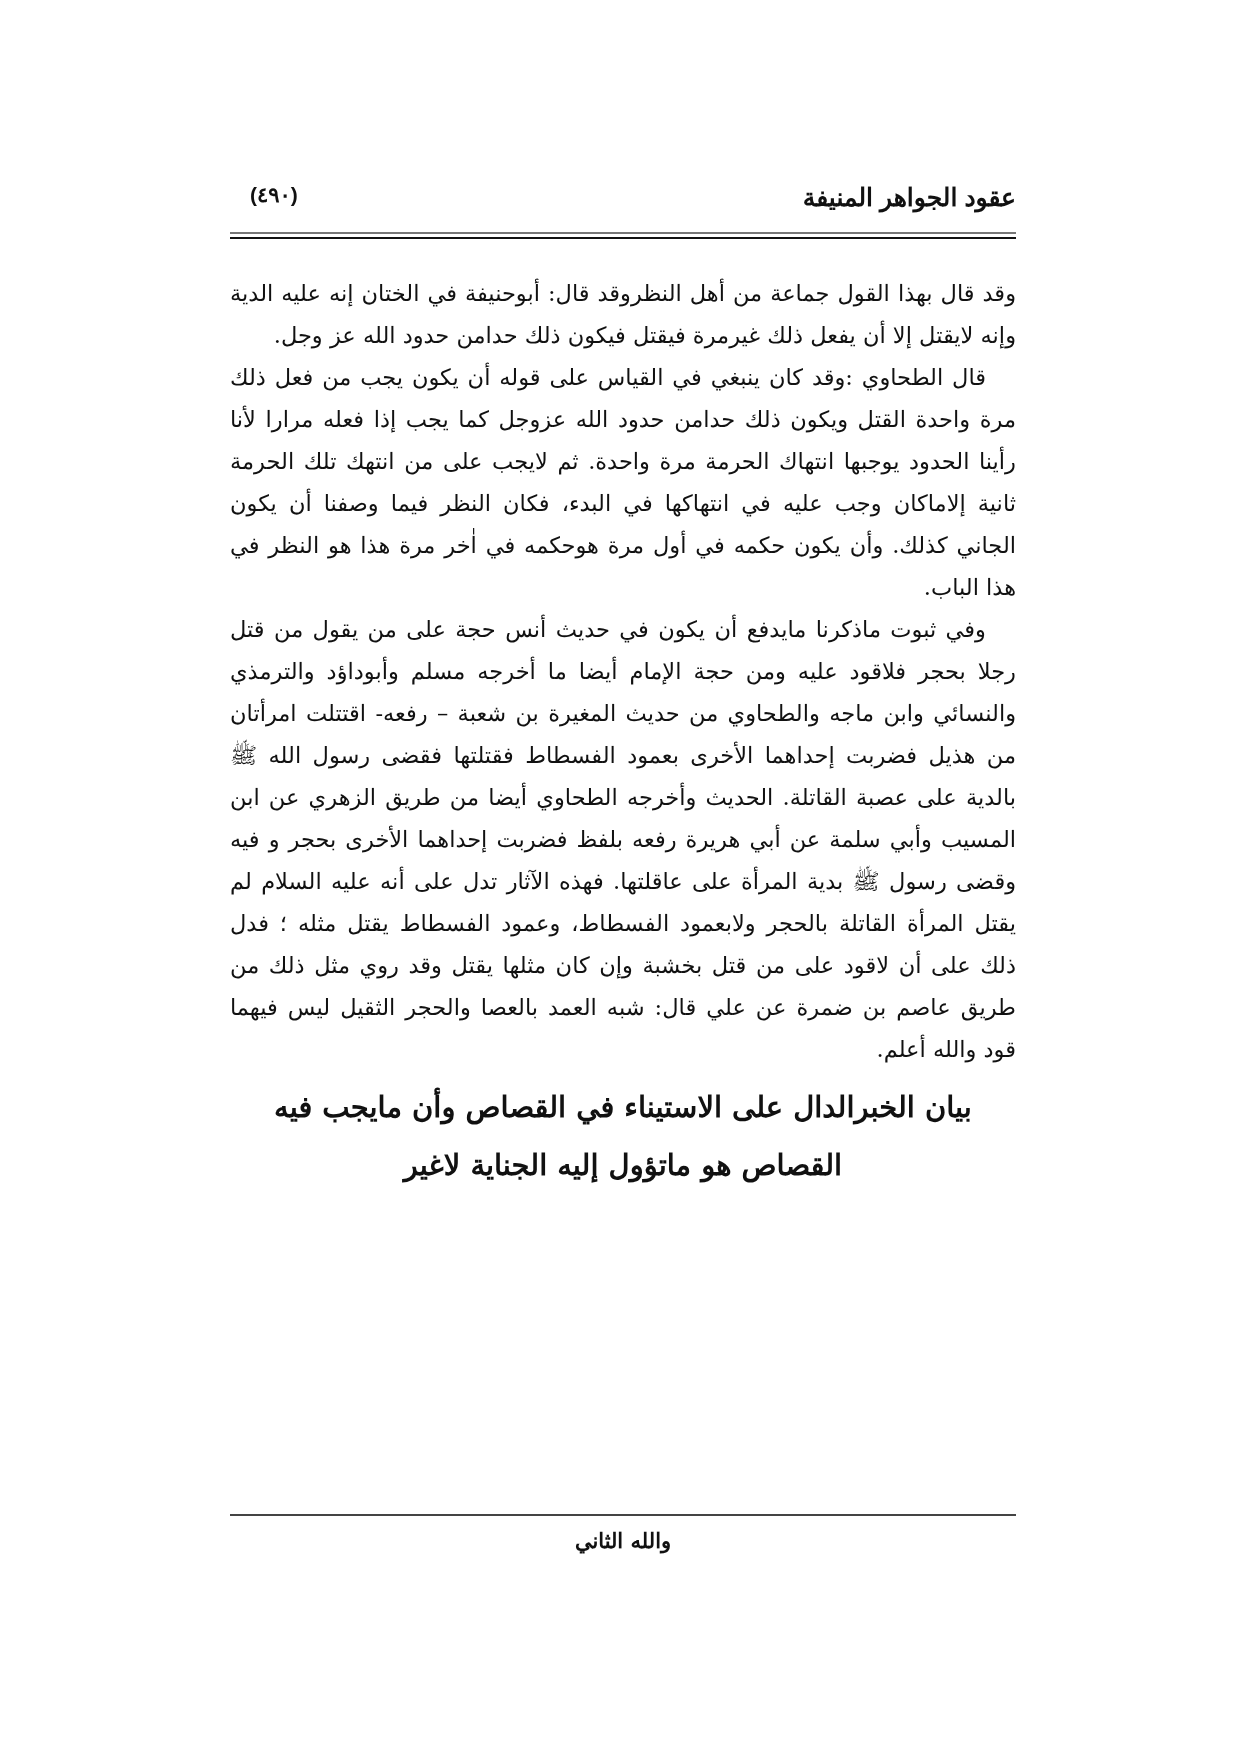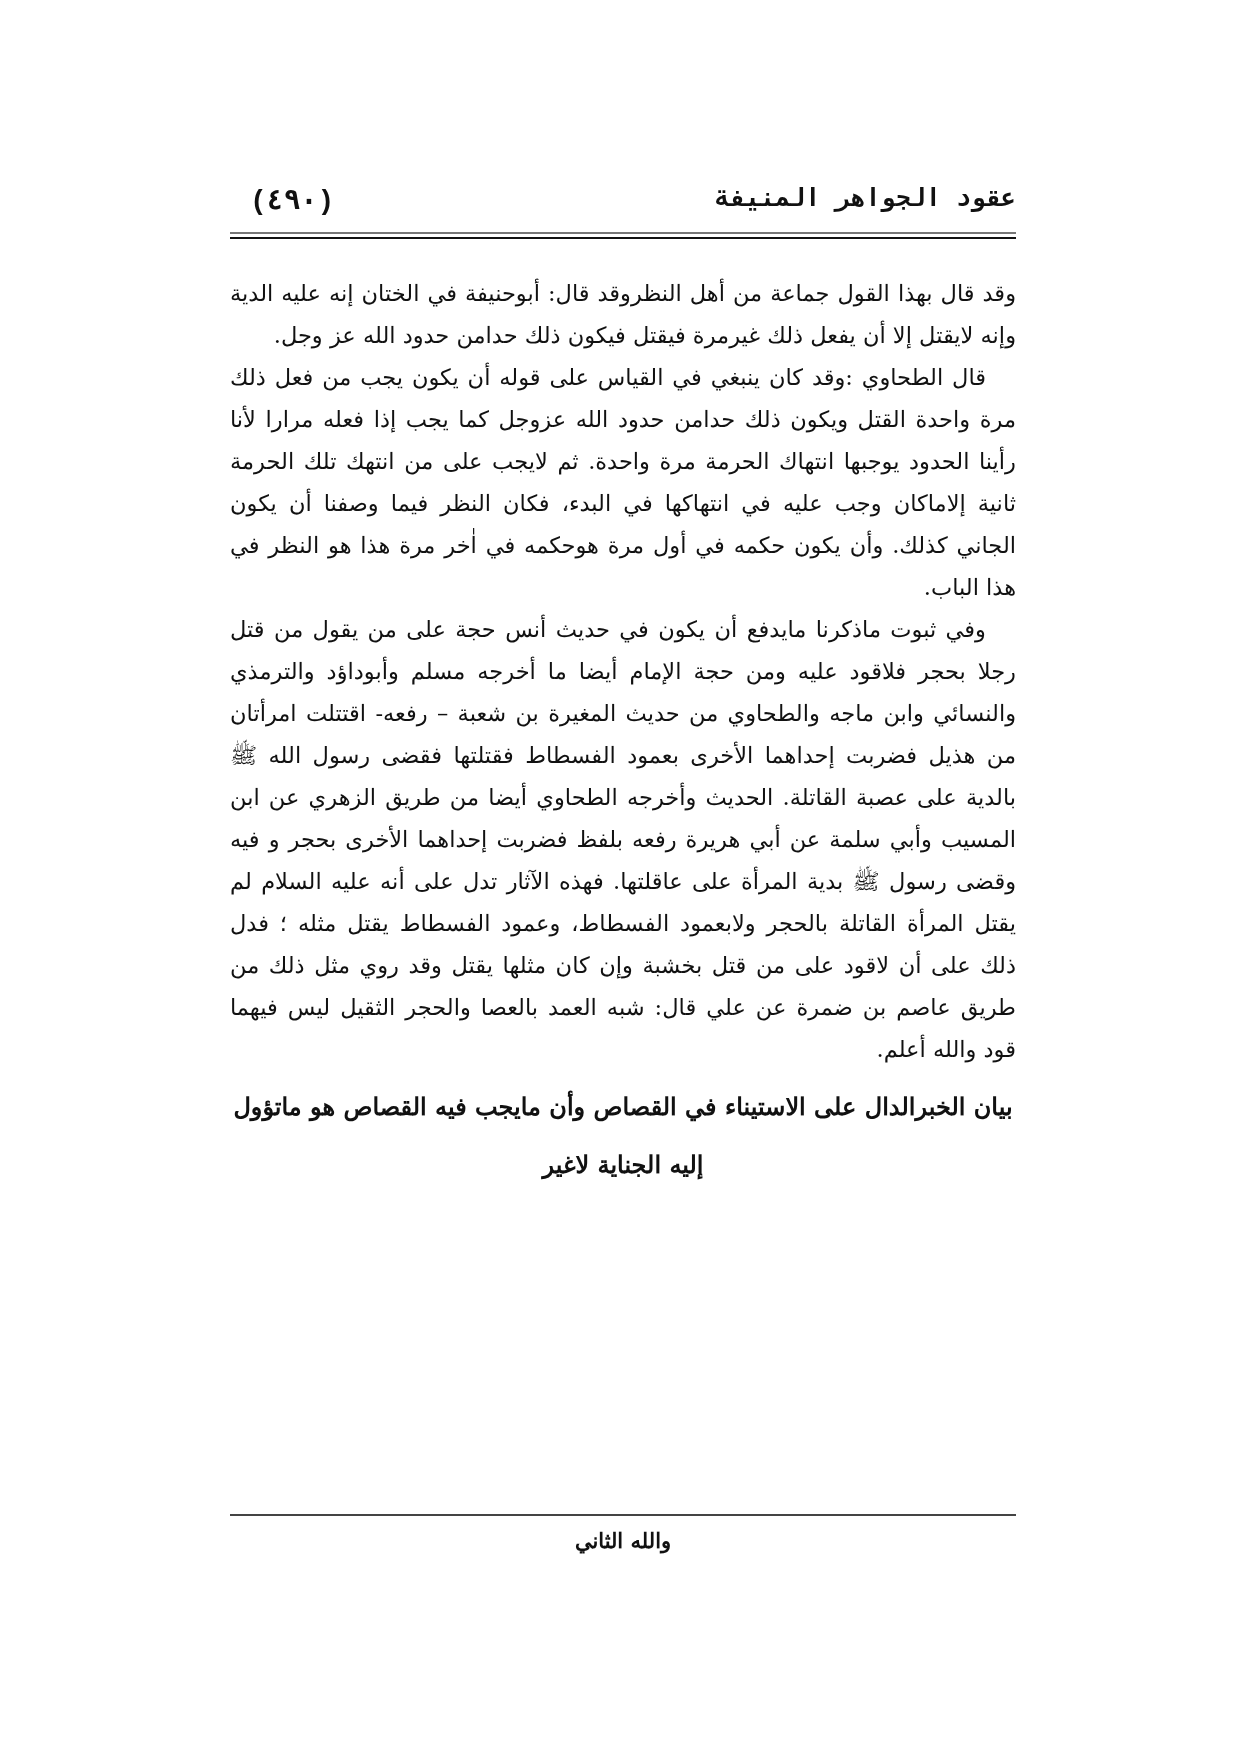--- a/index.html
+++ b/index.html
@@ -1,26 +1,26 @@
 <!DOCTYPE html>
 <html><head>
 <meta charset="utf-8">
 <style>
   html, body { margin: 0; padding: 0; background: #ffffff; }
   body { width: 1240px; height: 1754px; position: relative; overflow: hidden; color: #111; }
   .page { position: absolute; left: 230px; top: 0; width: 786px; height: 1754px; direction: rtl; }
   .header { position: absolute; top: 183px; left: 0; right: 0; height: 40px; }
-  .book-title { position: absolute; right: 0; top: 0; font-family: Liberation Mono, monospace; font-weight: bold; font-size: 25px; }
-  .page-num { position: absolute; left: 20px; top: 0; font-family: Liberation Mono, monospace; font-weight: bold; font-size: 28px; direction: rtl; }
+  .book-title { position: absolute; right: 0; top: 0; font-family: Liberation Sans, sans-serif; font-weight: bold; font-size: 25px; }
+  .page-num { position: absolute; left: 20px; top: 0; font-family: Liberation Sans, sans-serif; font-weight: bold; font-size: 21px; direction: rtl; }
   .rule-top { position: absolute; top: 232px; left: 0; right: 0; height: 0; border-top: 2px solid #777; }
   .rule-top2 { position: absolute; top: 237px; left: 0; right: 0; height: 0; border-top: 2px solid #111; }
   .body-text { position: absolute; top: 250px; left: 0; right: 0; font-family: "DejaVu Serif", serif; font-size: 22.5px; line-height: 42px; text-align: justify; text-align-last: right; margin-top: 22px; }
   .body-text p { margin: 0; }
   .indent { text-indent: 30px; }
-  .heading { font-family: "DejaVu Serif", serif; font-weight: bold; font-size: 24px; line-height: 58px; text-align: center; margin: 8px 0 6px; text-align-last: center; }
+  .heading { font-family: "DejaVu Serif", serif; font-weight: bold; font-size: 29px; line-height: 58px; text-align: center; margin: 8px 0 6px; text-align-last: center; }
   .rule-bottom { position: absolute; top: 1514px; left: 0; right: 0; border-top: 2px solid #444; }
   .footer { position: absolute; top: 1528px; left: 0; right: 0; text-align: center; font-family: "DejaVu Serif", serif; font-weight: bold; font-size: 21px; }
 </style>
 </head>
 <body>
 
 <div class="page">
   <div class="header">
     <span class="book-title">عقود الجواهر المنيفة</span>
     <span class="page-num">(٤٩٠)</span>

